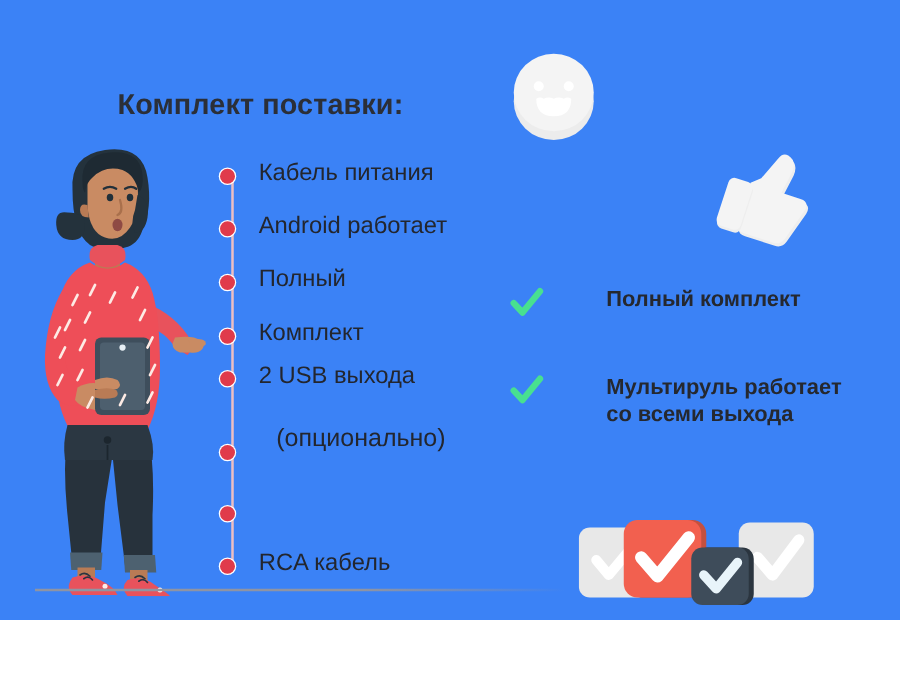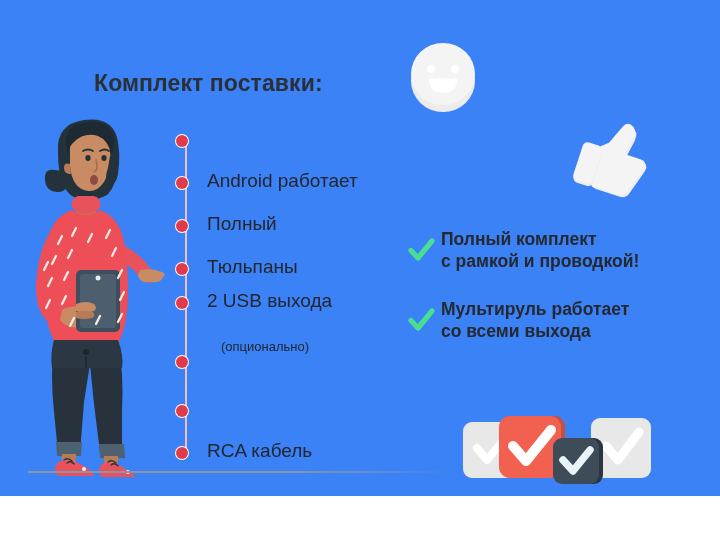--- a/index.html
+++ b/index.html
@@ -65,39 +65,40 @@
   .row-text {
     margin-left: 19px;
     font-size: 19px;
     font-weight: 400;
     color: #23262e;
     line-height: 1.18;
     white-space: nowrap;
   }
   .row-sub {
     display: block;
-    font-size: 13px;
+    font-size: 20px;
     color: #23262e;
     margin-left: 14px;
     margin-top: 1px;
     line-height: 1.15;
   }
 
   
   #benefits {
     position: absolute;
     left: 408px;
     top: 228px;
     width: 280px;
   }
   .benefit {
     position: absolute;
     left: 0;
     display: flex;
-    align-items: center;
+    align-items: flex-start;
+    gap: 44px;
   }
   .check {
     flex: none;
     width: 27px;
     height: 27px;
     margin-top: 1px;
   }
   .benefit-text {
     margin-left: 6px;
     font-size: 17.5px;
@@ -263,35 +264,36 @@
     </svg>
   </div>
 
   <div id="ground"></div>
 
   <div id="list">
     <div class="spine"></div>
 
     <div class="row" style="top:0px">
       <span class="dot"></span>
+      <span class="row-text">Кабель питания</span>
     </div>
 
     <div class="row" style="top:42px">
       <span class="dot"></span>
       <span class="row-text">Android работает</span>
     </div>
 
     <div class="row" style="top:85px">
       <span class="dot"></span>
       <span class="row-text">Полный</span>
     </div>
 
     <div class="row" style="top:128px">
       <span class="dot"></span>
-      <span class="row-text">Тюльпаны</span>
+      <span class="row-text">Комплект</span>
     </div>
 
     <div class="row" style="top:162px">
       <span class="dot"></span>
       <span class="row-text">2 USB выхода</span>
     </div>
 
     <div class="row" style="top:211px">
       <span class="dot" style="margin-top:17px"></span>
       <span class="row-text">
@@ -312,21 +314,20 @@
   <div id="benefits">
 
     <div class="benefit" style="top:0px">
       <span class="check">
         <svg width="27" height="27" viewBox="0 0 27 27">
           <path d="M3 13.5 L10 21 L24 4" stroke="#48e090" stroke-width="5.2" fill="none" stroke-linecap="round" stroke-linejoin="round"></path>
         </svg>
       </span>
       <span class="benefit-text">
         <span>Полный комплект</span><br>
-        <span>с рамкой и проводкой!</span>
       </span>
     </div>
 
     <div class="benefit" style="top:70px">
       <span class="check">
         <svg width="27" height="27" viewBox="0 0 27 27">
           <path d="M3 13.5 L10 21 L24 4" stroke="#48e090" stroke-width="5.2" fill="none" stroke-linecap="round" stroke-linejoin="round"></path>
         </svg>
       </span>
       <span class="benefit-text">

